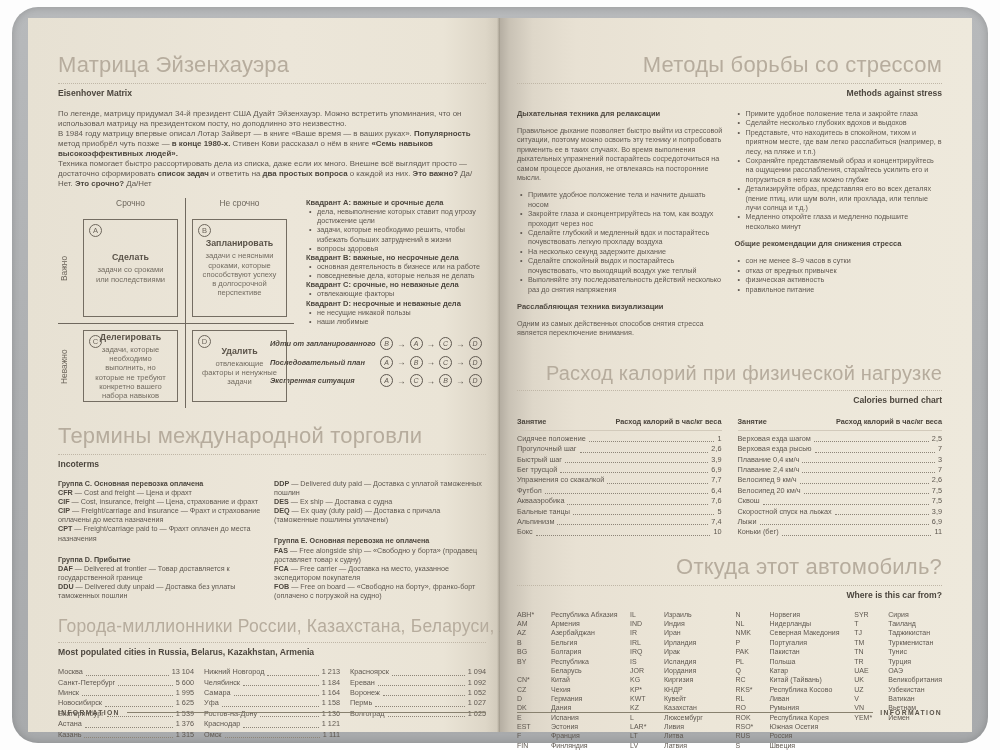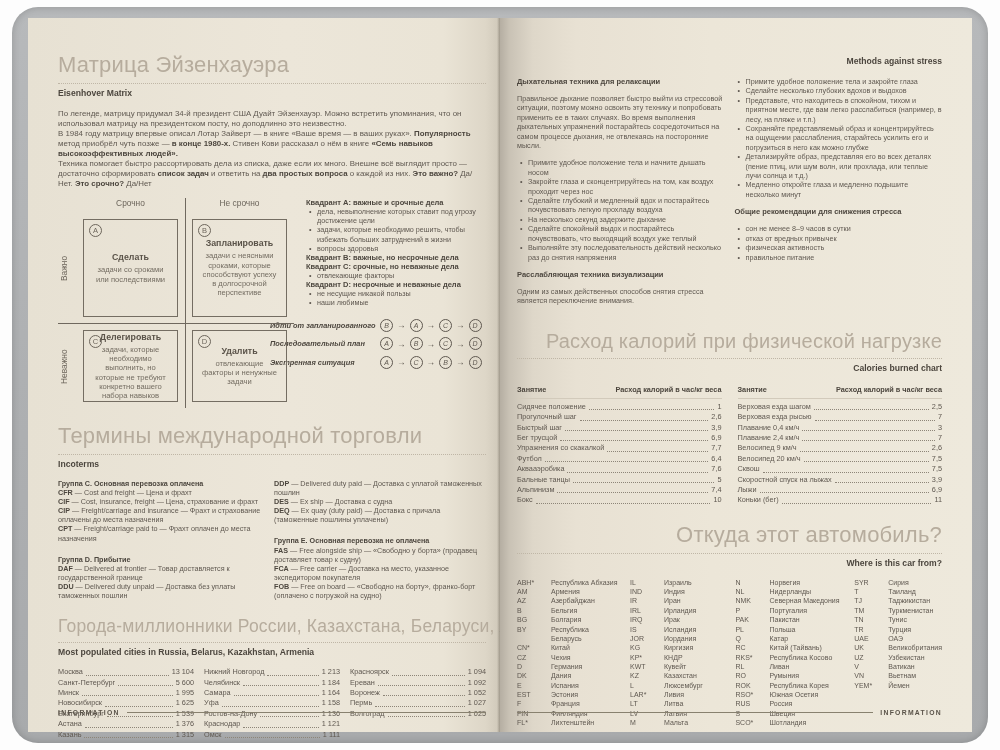--- a/index.html
+++ b/index.html
@@ -185,20 +185,26 @@
                       <div class="bullet">дела, невыполнение которых ставит под угрозу достижение цели</div>
 
                       <div class="bullet">задачи, которые необходимо решить, чтобы избежать больших затруднений в жизни</div>
 
                       <div class="bullet">вопросы здоровья</div>
                     </div>
                 </div>
 
                 <div>
                   <div class="note-title">Квадрант B: важные, но несрочные дела</div>
+                  <div>
+
+                      <div class="bullet">основная деятельность в бизнесе или на работе</div>
+
+                      <div class="bullet">повседневные дела, которые нельзя не делать</div>
+                    </div>
                 </div>
 
                 <div>
                   <div class="note-title">Квадрант C: срочные, но неважные дела</div>
                   <div>
 
                       <div class="bullet">отвлекающие факторы</div>
                     </div>
                 </div>
 
@@ -472,20 +478,21 @@
       <span class="footer-line"></span>
     </div>
   </div>
 
   <div class="spine"></div>
 
   <div class="page page-right">
     <div class="inner-r">
 
       <div>
+        <div class="sec-title right">Методы борьбы со стрессом</div>
         <div class="sec-sub right">Methods against stress</div>
         <div class="stress-cols">
           <div class="stress-col">
             <div class="blk-h">Дыхательная техника для релаксации</div>
             <div class="blk-p">Правильное дыхание позволяет быстро выйти из стрессовой ситуации, поэтому можно освоить эту технику и попробовать применить ее в таких случаях. Во время выполнения дыхательных упражнений постарайтесь сосредоточиться на самом процессе дыхания, не отвлекаясь на посторонние мысли.</div>
             <div>
 
             <div class="bullet">Примите удобное положение тела и начните дышать носом</div>
                 <div class="bullet">Закройте глаза и сконцентрируйтесь на том, как воздух проходит через нос</div>
                 <div class="bullet">Сделайте глубокий и медленный вдох и постарайтесь почувствовать легкую прохладу воздуха</div>

